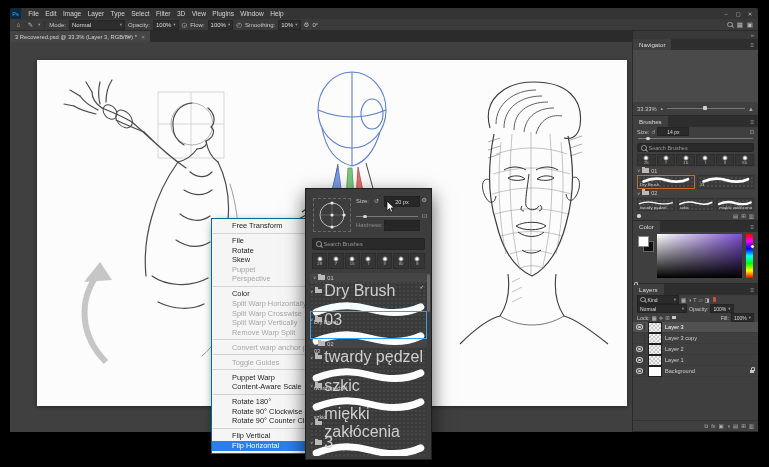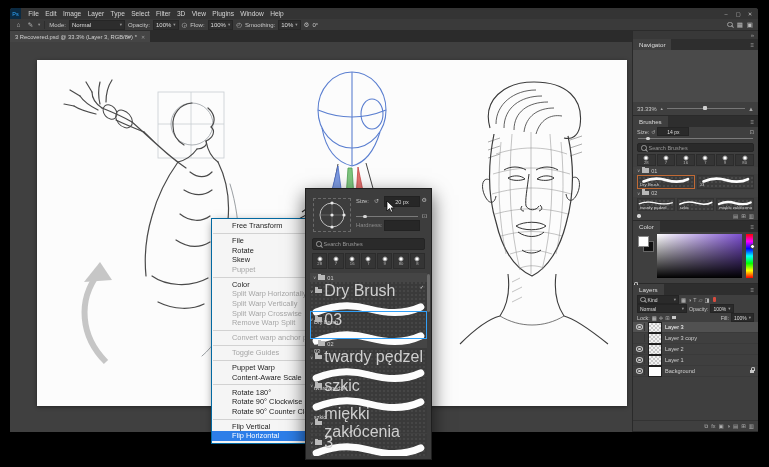--- a/index.html
+++ b/index.html
@@ -527,25 +527,26 @@
   </div>
 
   <div id="ctx">
 
   <div class="ctx-item enabled">Free Transform</div>
       <div class="ctx-item separator"></div>
       <div class="ctx-item enabled">File</div>
       <div class="ctx-item enabled">Rotate</div>
       <div class="ctx-item enabled">Skew</div>
       <div class="ctx-item not-enabled">Puppet</div>
+      <div class="ctx-item not-enabled">Perspective</div>
       <div class="ctx-item separator"></div>
       <div class="ctx-item enabled">Color</div>
       <div class="ctx-item not-enabled">Split Warp Horizontally</div>
+      <div class="ctx-item not-enabled">Split Warp Crosswise</div>
       <div class="ctx-item not-enabled">Split Warp Vertically</div>
-      <div class="ctx-item not-enabled">Split Warp Crosswise</div>
       <div class="ctx-item not-enabled">Remove Warp Split</div>
       <div class="ctx-item separator"></div>
       <div class="ctx-item not-enabled">Convert warp anchor point</div>
       <div class="ctx-item separator"></div>
       <div class="ctx-item not-enabled">Toggle Guides</div>
       <div class="ctx-item separator"></div>
       <div class="ctx-item enabled">Puppet Warp</div>
       <div class="ctx-item enabled">Content-Aware Scale</div>
       <div class="ctx-item separator"></div>
       <div class="ctx-item enabled">Rotate 180°</div>

